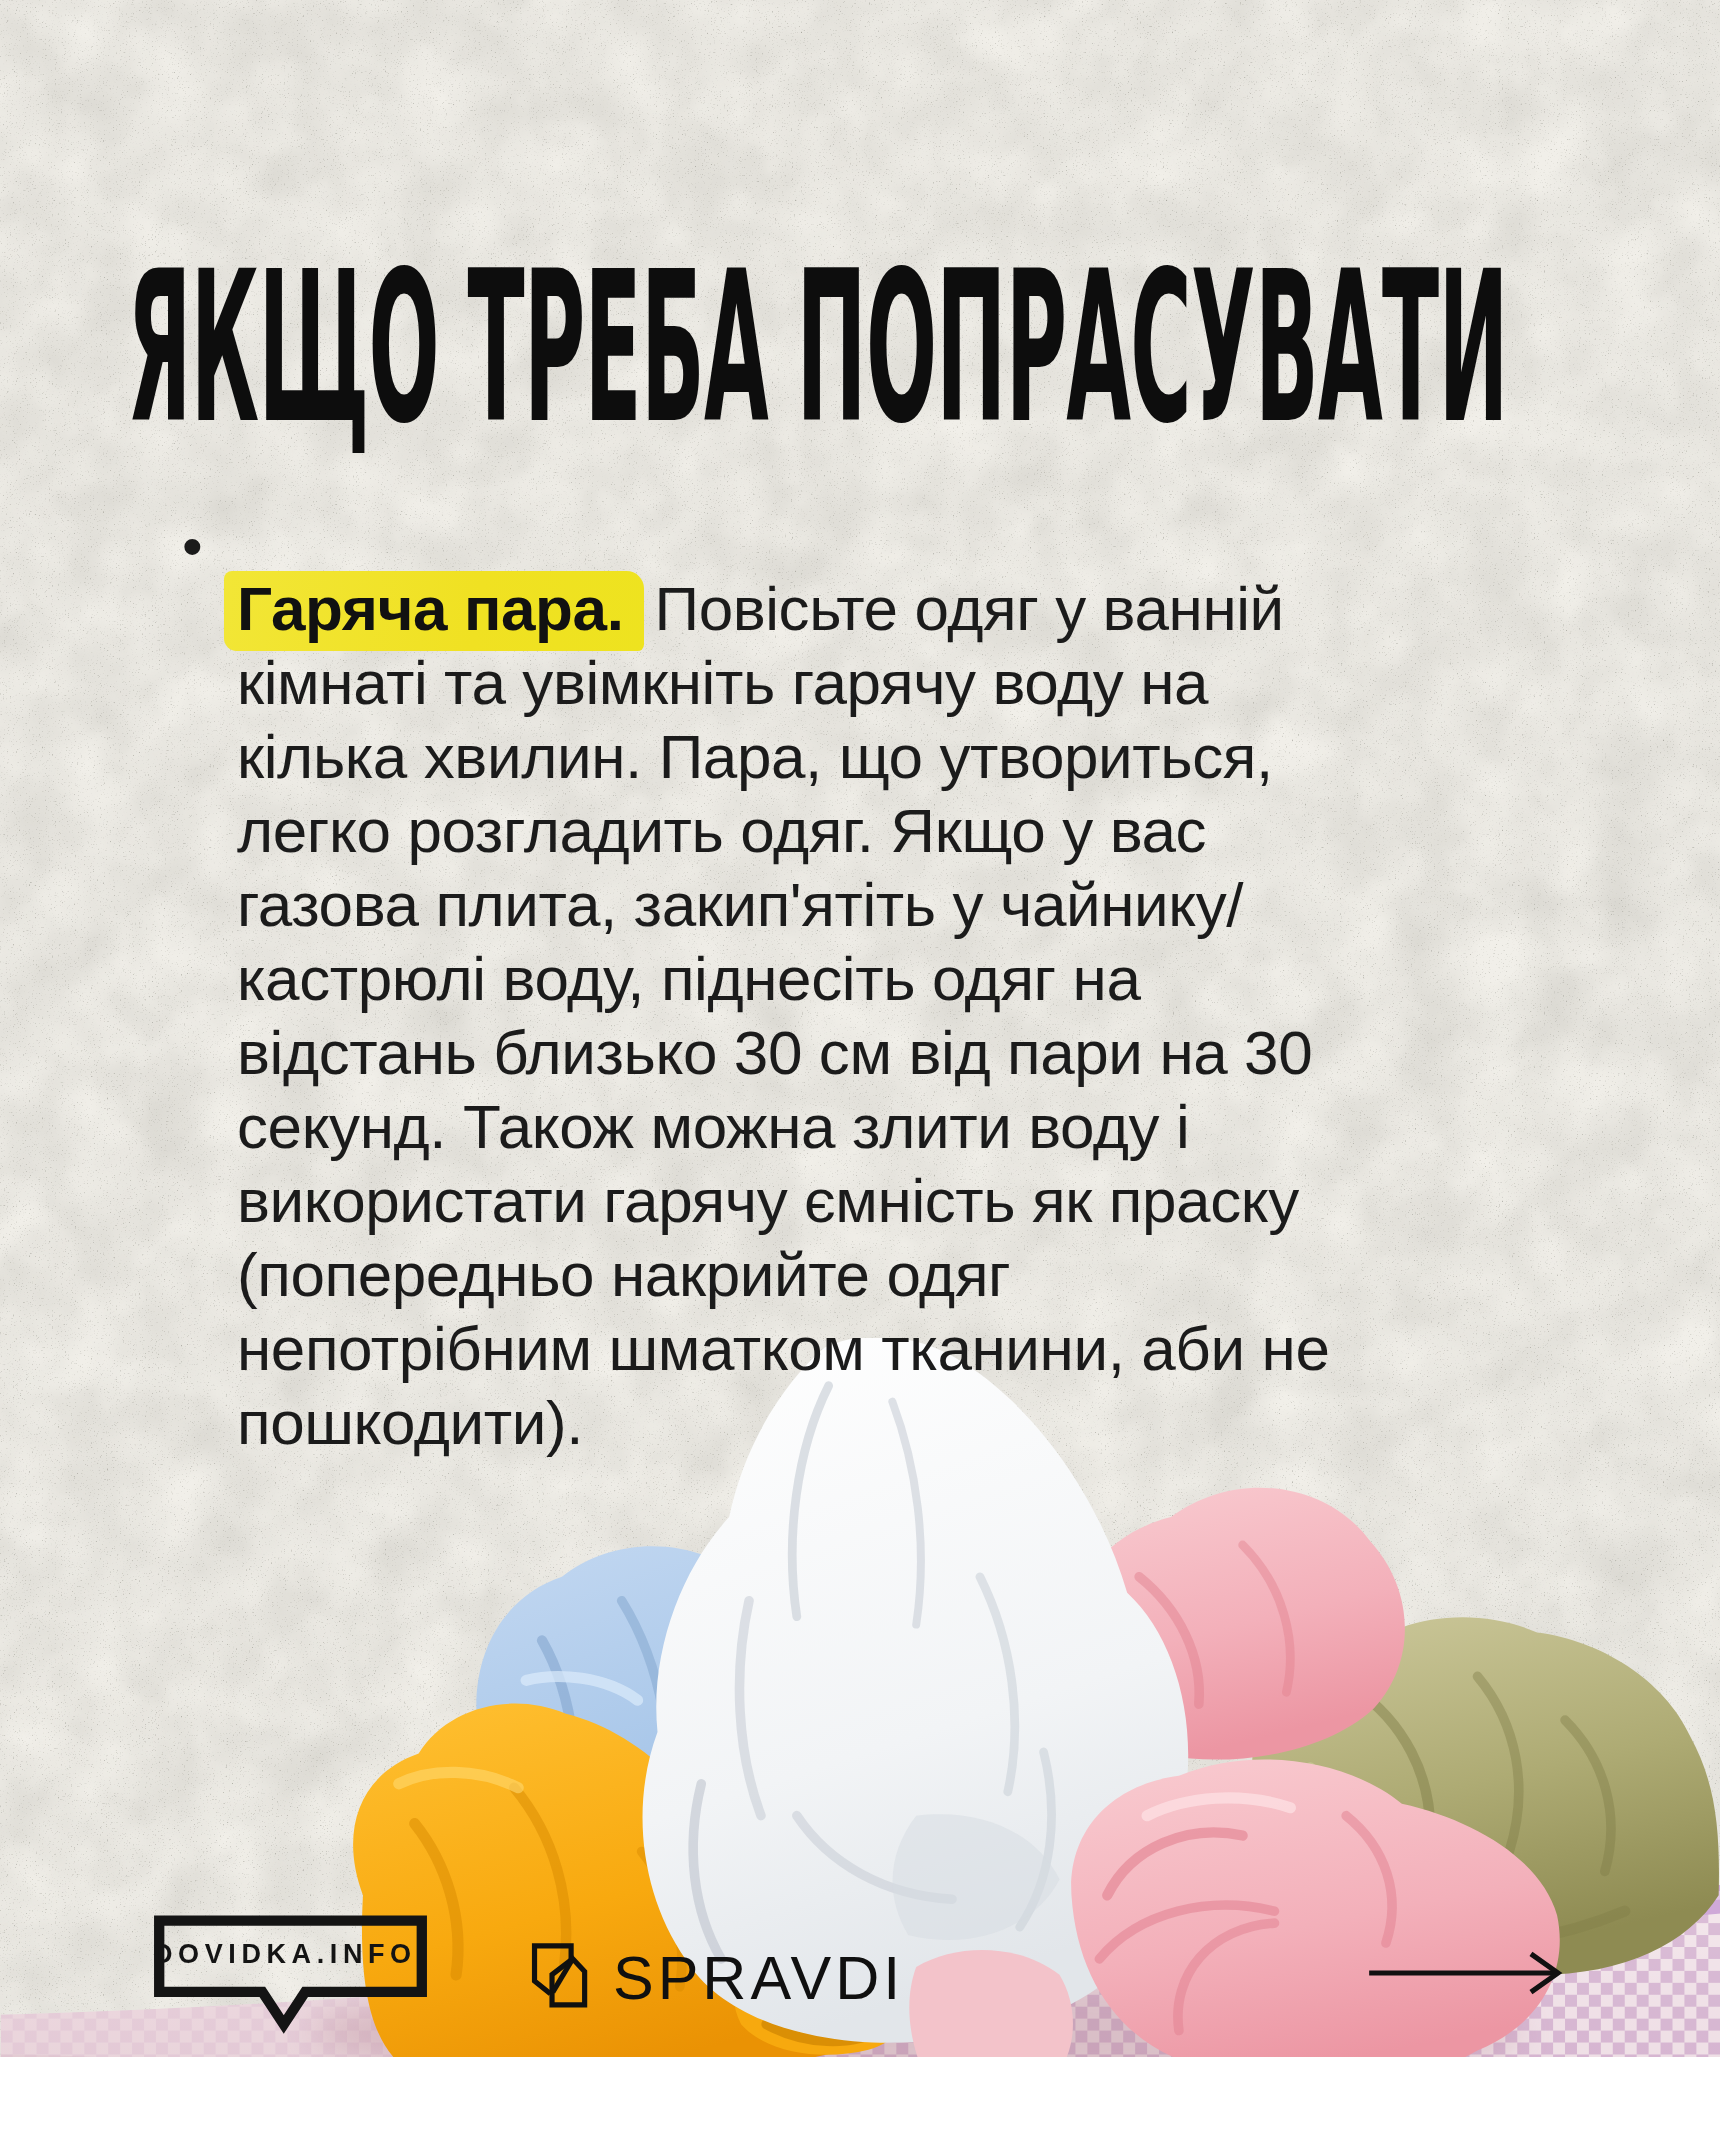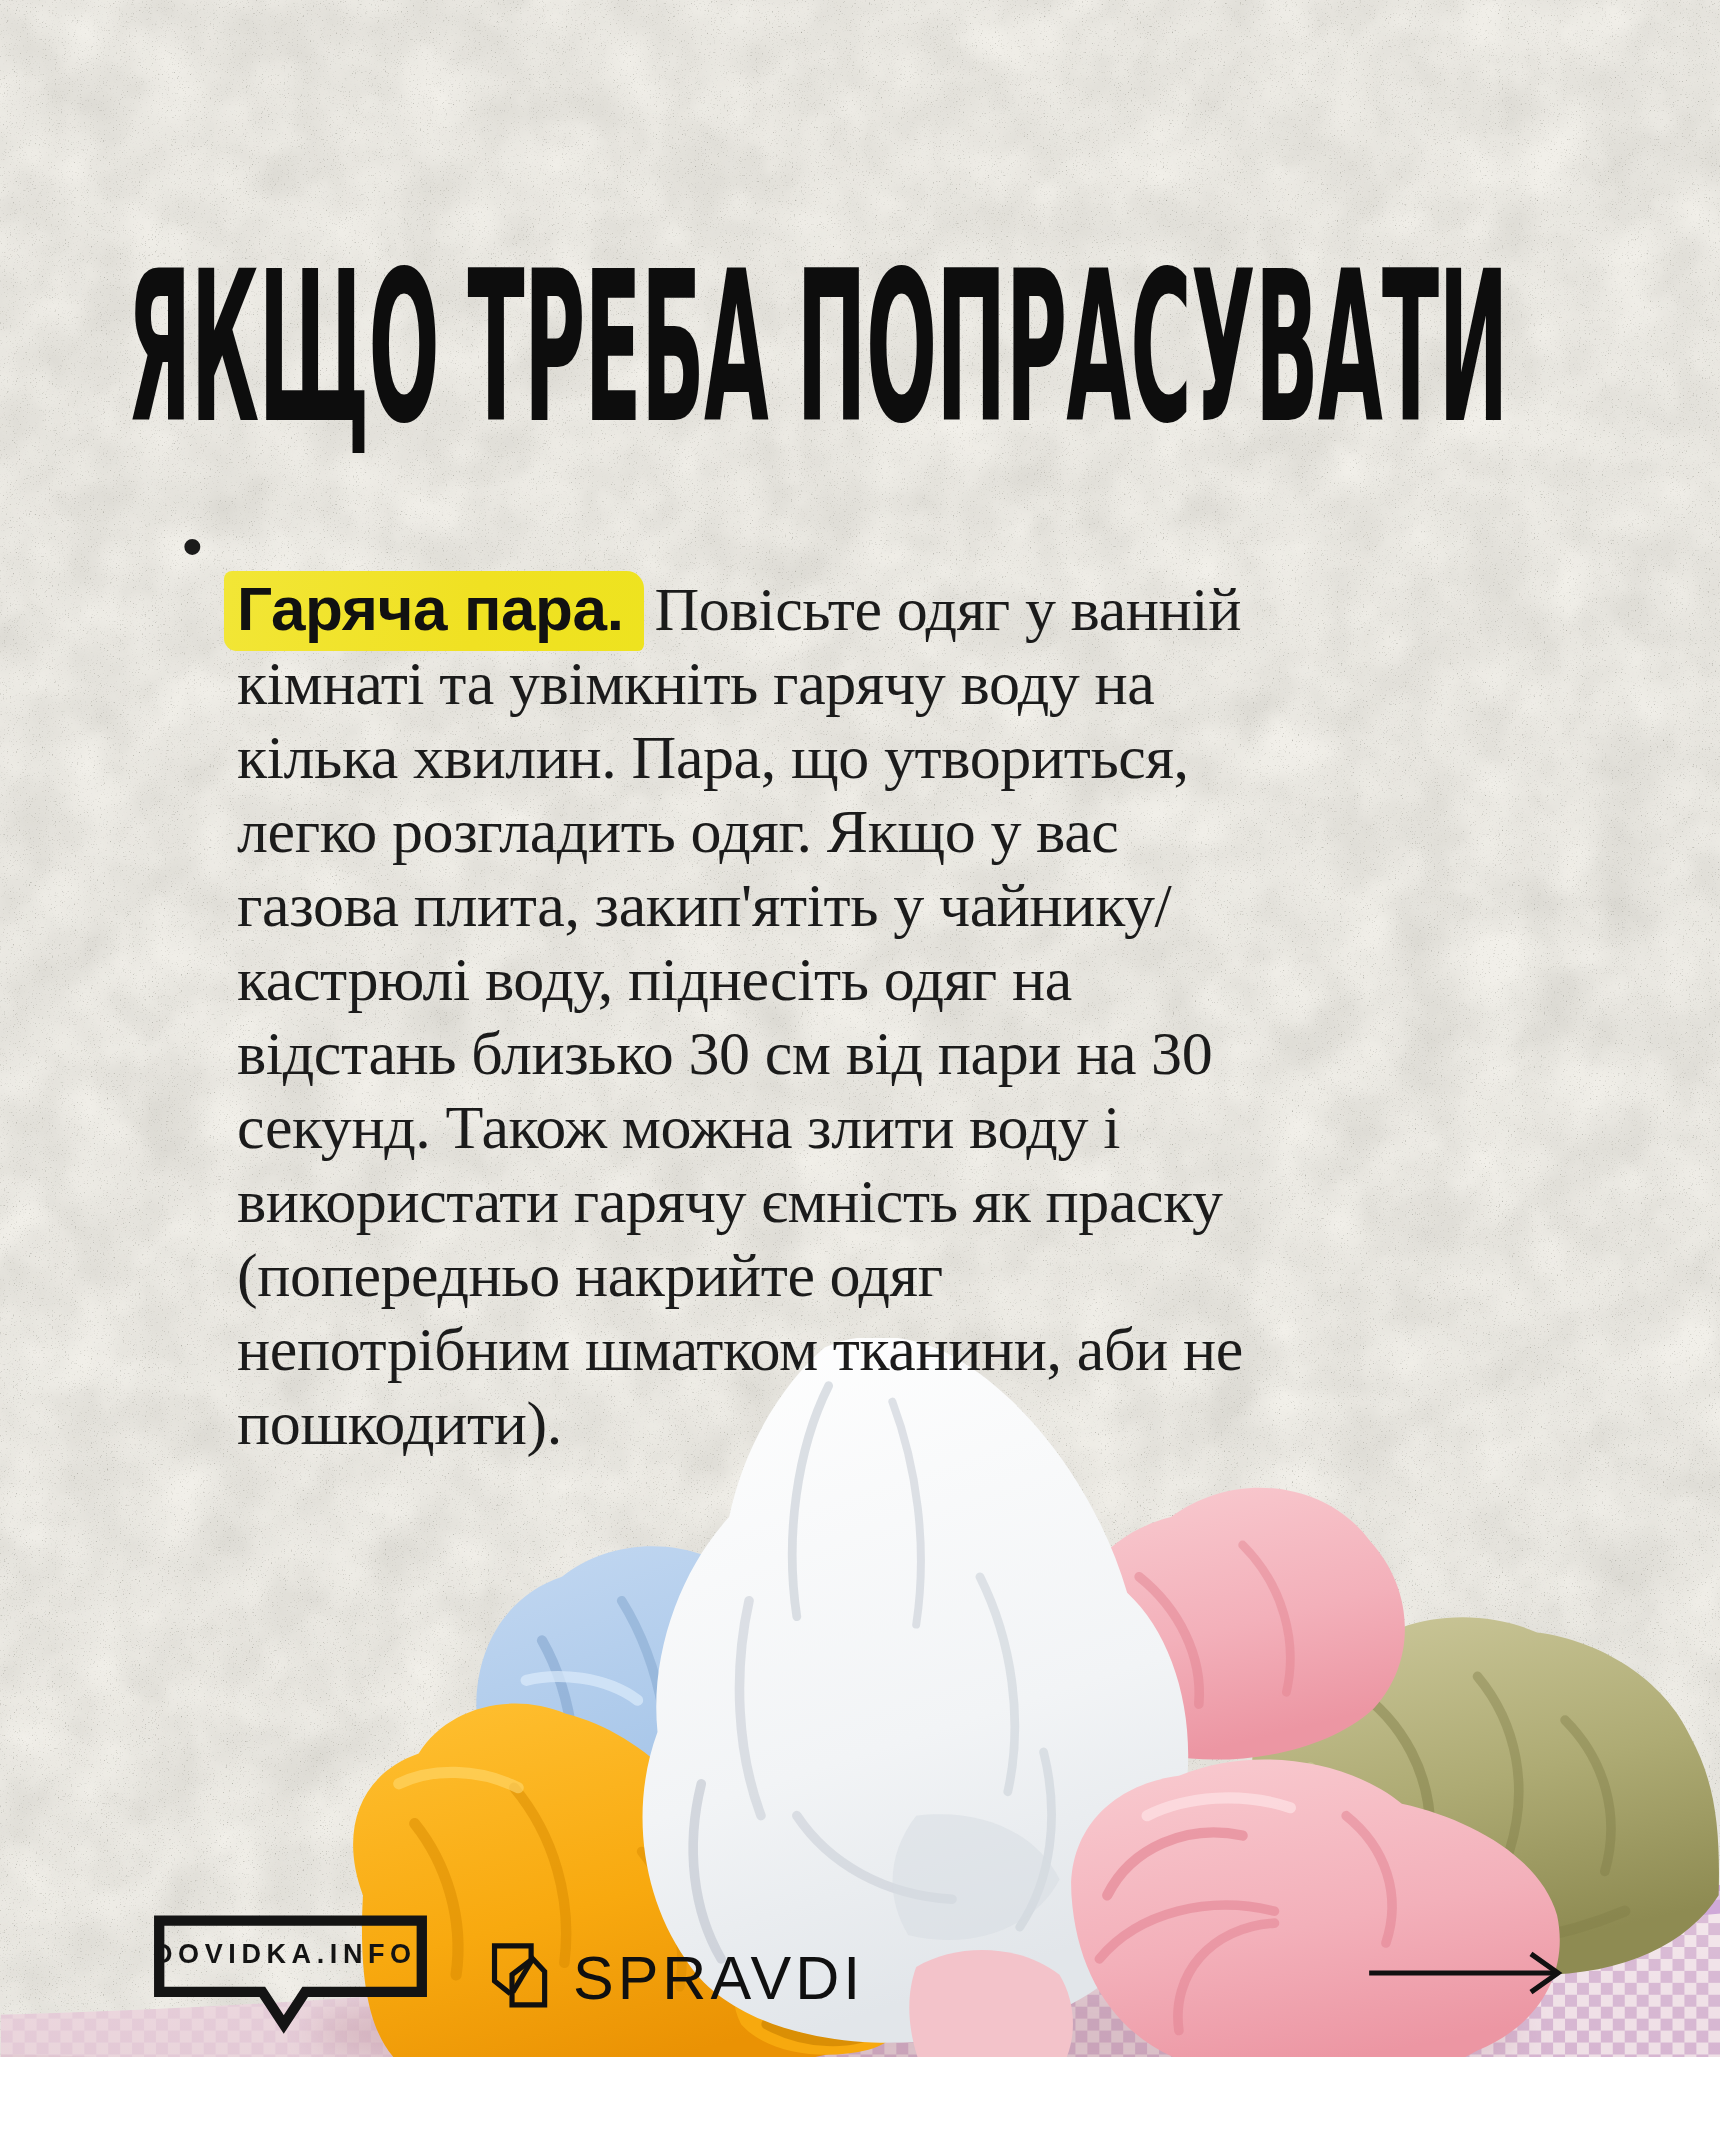--- a/index.html
+++ b/index.html
@@ -13,27 +13,27 @@
     letter-spacing:-1.6px;white-space:nowrap;}
   .title-line{display:block;height:212px;}
   .title-line>span{display:inline-block;transform:scaleX(0.40);transform-origin:0 50%;}
   
   #tip-bullet{position:absolute;left:182px;top:510px;font-size:59px;line-height:74px;color:#1b1b1b;}
   #tip-paragraph{position:absolute;left:237px;top:510px;width:1402px;
     font-size:62px;line-height:74px;color:#1b1b1b;letter-spacing:-0.4px;}
   #tip-highlight{font-weight:700;color:#111;background:linear-gradient(100deg,#f2e636 0%,#f0e122 60%,#eee31f 100%);
     padding:3.2px 21px 8px 12.7px;margin-left:-12.7px;margin-right:10px;
     border-radius:8px 17.5px 6.4px 12.7px;box-decoration-break:clone;}
-  #tip-rest{white-space:pre-line;font-family:Liberation Serif, serif;}
+  #tip-rest{white-space:pre-line;}
   
   #dovidka-badge{position:absolute;left:153px;top:1915px;width:275px;height:119px;}
   #dovidka-badge svg{position:absolute;left:0;top:0;}
   #dovidka-badge .badge-label{position:absolute;left:0;top:24px;width:269px;text-align:left;
     font-weight:700;font-size:27px;letter-spacing:5.6px;color:#141414;}
-  #spravdi-logo{position:absolute;left:484px;top:1937px;height:72px;display:flex;align-items:center;}
+  #spravdi-logo{position:absolute;left:524px;top:1937px;height:72px;display:flex;align-items:center;}
   #spravdi-logo .brand-label{position:absolute;left:89px;top:6.4px;font-size:61px;font-weight:400;
     letter-spacing:4px;color:#101010;}
   #next-arrow{position:absolute;left:1367px;top:1950px;width:201px;height:46px;cursor:pointer;}
   
   #clothes-photo{position:absolute;left:0;top:1338px;width:1721px;height:812px;}
 </style>
 </head>
 <body>
 
 <div id="canvas">

